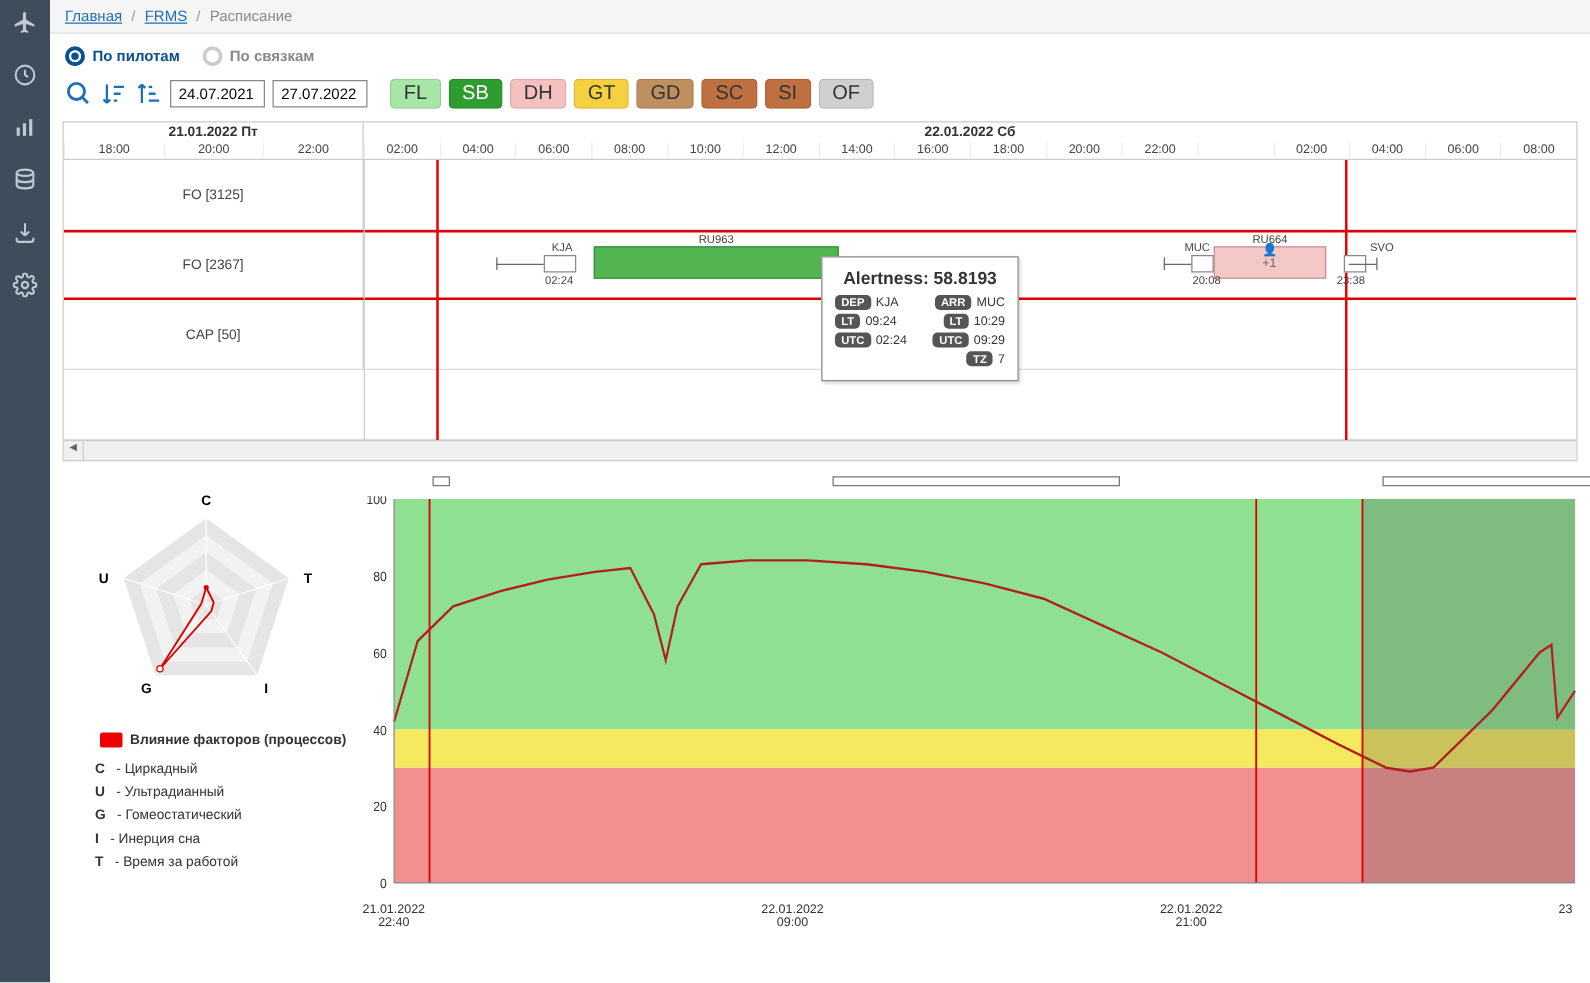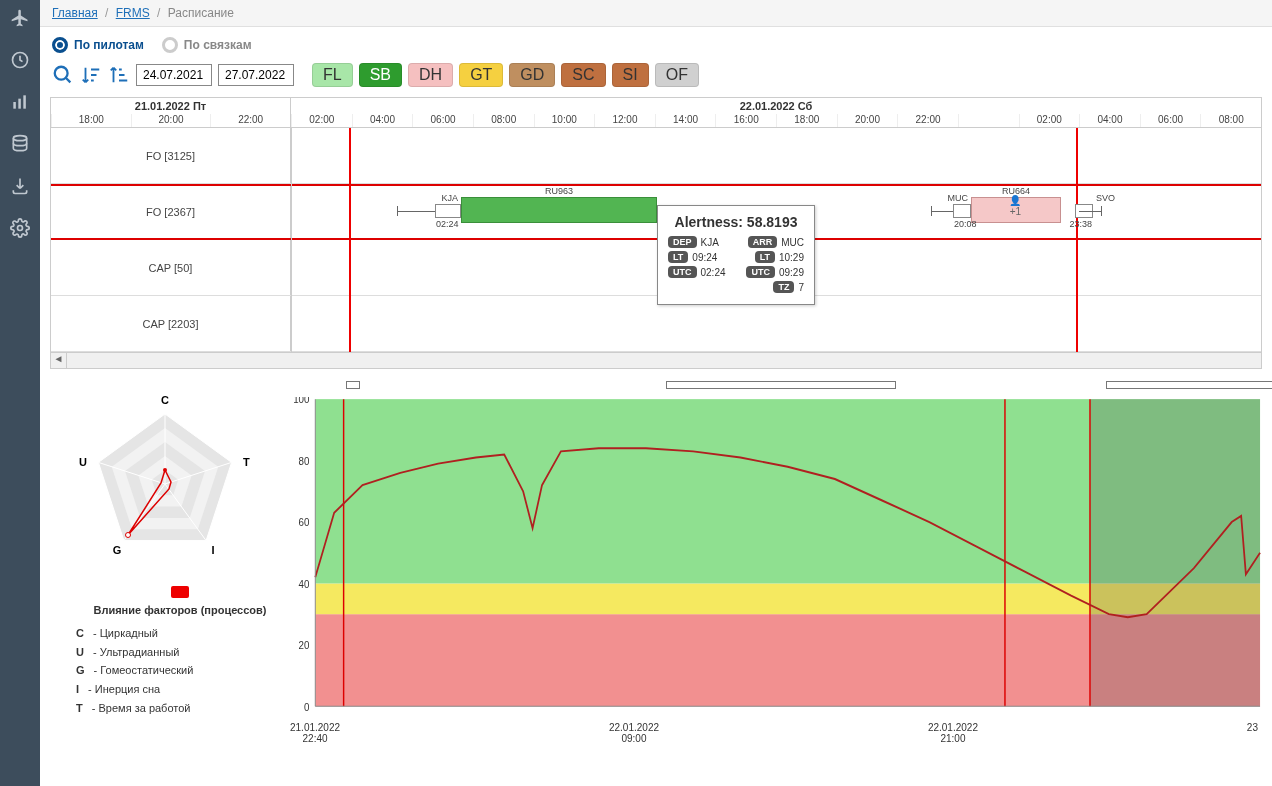--- a/index.html
+++ b/index.html
@@ -36,38 +36,38 @@
 .hour-cell { flex:1; text-align:center; font-size:10px; color:#444; border-left:1px solid #eee; padding-bottom:2px;}
 .gantt-body { position:relative; }
 .gantt-row { display:flex; height:56px; border-bottom:1px solid #ddd;}
 .gantt-row.selected { border:2px solid #d00; border-left:none; border-right:none;}
 .gantt-row-label { width:240px; border-right:1px solid #ccc; display:flex; align-items:center; justify-content:center; font-size:11px; color:#444;}
 .gantt-row-track { flex:1; position:relative;}
 .vline { position:absolute; top:0; bottom:0; width:1px;  }
 .vline.red { background:#e00; width:1.5px;}
 .vline.gray { background:#ccc;}
 .flight-bar { position:absolute; height:26px; top:11px; border:1px solid #888; background:#fff; font-size:9px;}
-.flight-bar.green { background:#52b552; border-color:#3a8f3a;}
+.flight-bar.green { background:#52b552; border-color:#3a8f3a;margin-left:14px;}
 .flight-bar.pink { background:#f5c8c8; border-color:#c89090;}
 .flight-bar .label-top { position:absolute; top:-12px; left:50%; transform:translateX(-50%); font-size:9px; color:#444;}
 .flight-bar .label-bottom { position:absolute; bottom:-12px; left:0; font-size:9px; color:#444;}
 .flight-bar .label-top-left { position:absolute; top:-12px; right:2px; font-size:9px; color:#444;}
 .flight-bar .label-top-right { position:absolute; top:-12px; left:100%; margin-left:4px; font-size:9px; color:#444;}
 .plus-icon { position:absolute; left:50%; top:50%; transform:translate(-50%,-70%); font-size:10px; color:#666;}
 .tooltip { position:absolute; background:#fff; border:1px solid #888; padding:8px 10px; font-size:11px; z-index:100; width:158px; box-shadow:1px 1px 3px rgba(0,0,0,0.2);}
 .tooltip .tt-title { text-align:center; font-weight:bold; margin-bottom:6px; font-size:14px;}
 .tooltip-row { display:flex; justify-content:space-between; gap:10px; margin-bottom:3px;}
 .tt-cell { display:flex; align-items:center; gap:4px; font-size:10px;}
 .tt-badge { background:#555; color:#fff; border-radius:4px; padding:1px 5px; font-size:9px; font-weight:bold;}
 .scroll-bottom { height:16px; background:#f0f0f0; border-top:1px solid #ccc; display:flex;}
 .scroll-bottom .sbtn{ width:16px; border-right:1px solid #ccc; text-align:center; cursor:pointer; font-size:10px; color:#666;}
 .lower { display:flex; margin:10px 10px 0 10px; gap:6px;}
 .radar-panel { width:230px; }
 .radar-svg { width:230px; height:200px; }
-.legend-box { display:flex; align-items:center; gap:6px; margin:4px 0 8px 30px;flex-direction:column;}
+.legend-box { display:flex; align-items:center; gap:6px; margin:4px 0 8px 30px;}
 .legend-square { width:18px; height:12px; background:#e00; border-radius:2px;}
 .legend-list { font-size:11px; line-height:1.7; margin-left:26px;}
 .legend-list b { font-weight:bold; margin-right:6px;}
 .chart-panel { flex:1; position:relative;}
 .bar-markers { height:14px; position:relative; margin-bottom:4px;}
 .bar-marker { position:absolute; height:8px; border:1px solid #777; background:#fff; top:2px;}
 .linechart { width:100%; height:320px; }
 .xaxis-labels { display:flex; justify-content:space-between; font-size:10px; margin-top:2px; padding:0 4px;}
 .xaxis-labels div { text-align:center;}
 .gantt-row.small{height:30px;}
@@ -225,21 +225,20 @@
               <div style="position: absolute; left: 640px; top: 20px; width: 1px; height: 10px; background: rgb(102, 102, 102);"></div>
               <div style="position: absolute; left: 788px; top: 25px; width: 22px; height: 1px; background: rgb(102, 102, 102);"></div>
               <div style="position: absolute; left: 810px; top: 20px; width: 1px; height: 10px; background: rgb(102, 102, 102);"></div>
             </div>
           </div>
           <div class="gantt-row">
             <div class="gantt-row-label">CAP [50]</div>
             <div class="gantt-row-track"></div>
           </div>
           <div class="gantt-row">
-            <div class="gantt-row-label">CAP [2203]</div>
             <div class="gantt-row-track"></div>
           </div>
         </div>
       <div class="scroll-bottom">
         <div class="sbtn">◄</div>
         <div style="flex:1"></div>
       </div>
 
       <div class="tooltip" style="left:606px; top:107px;">
         <div class="tt-title">Alertness: 58.8193</div>

